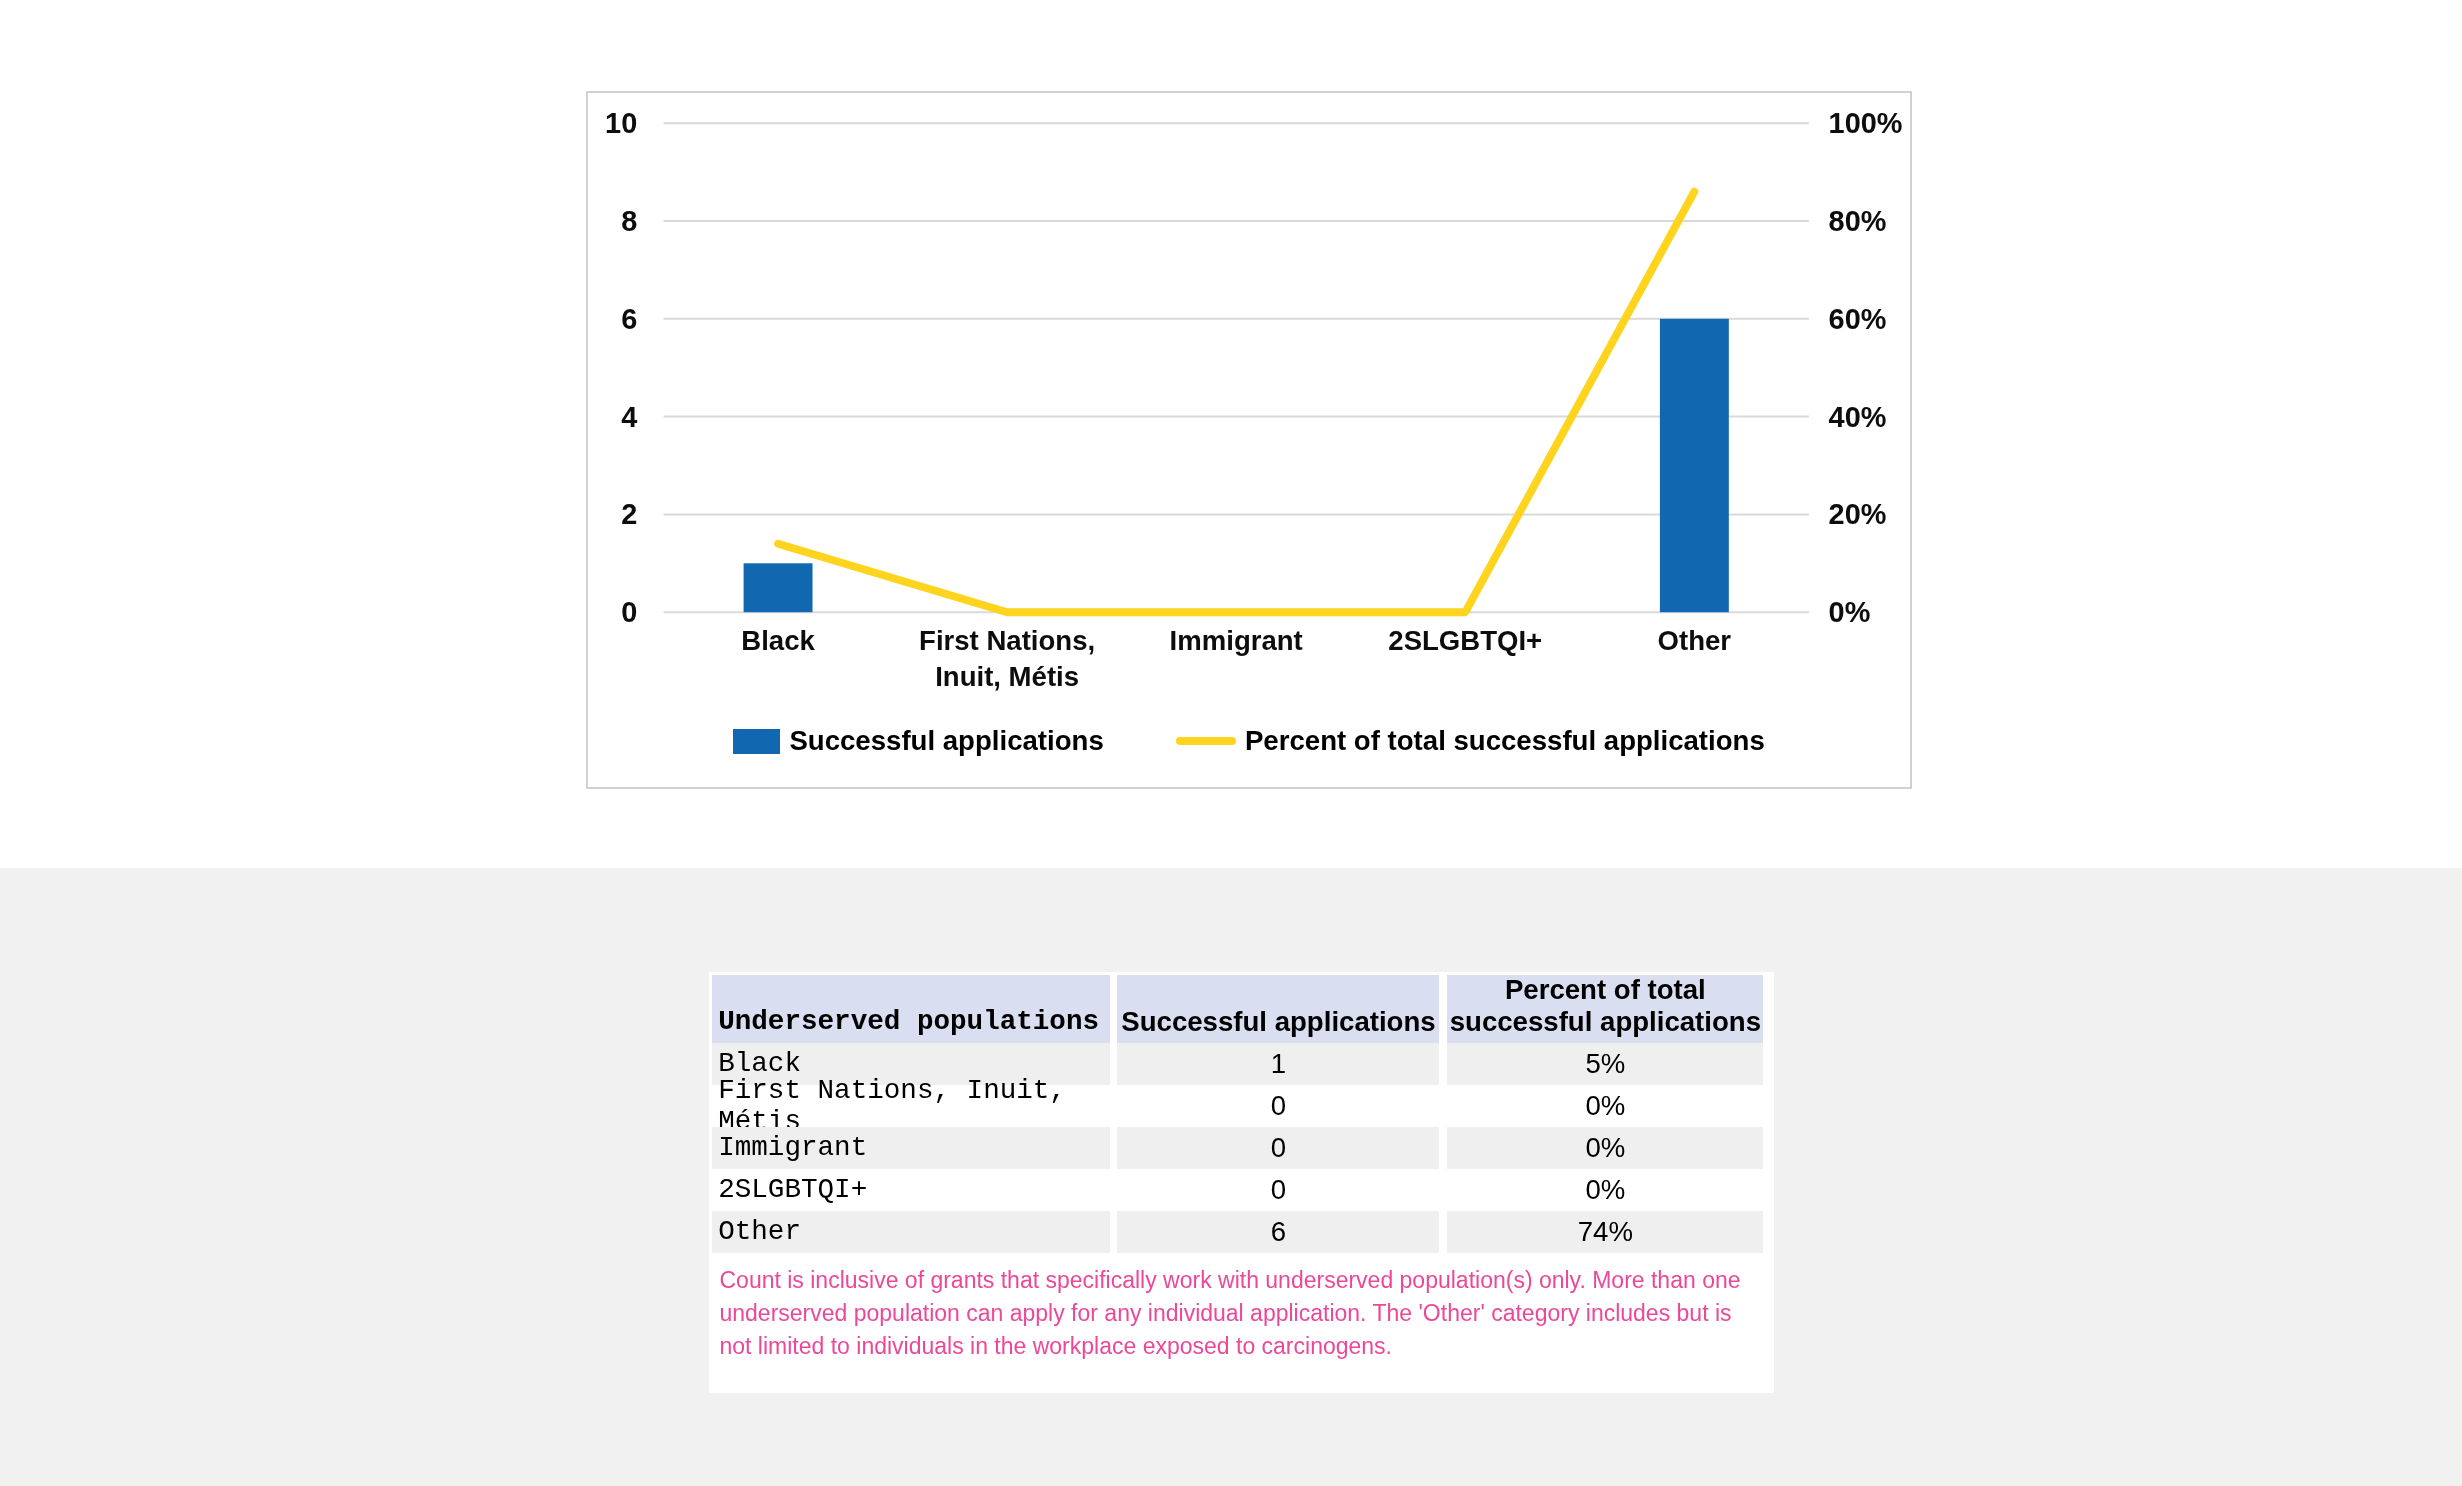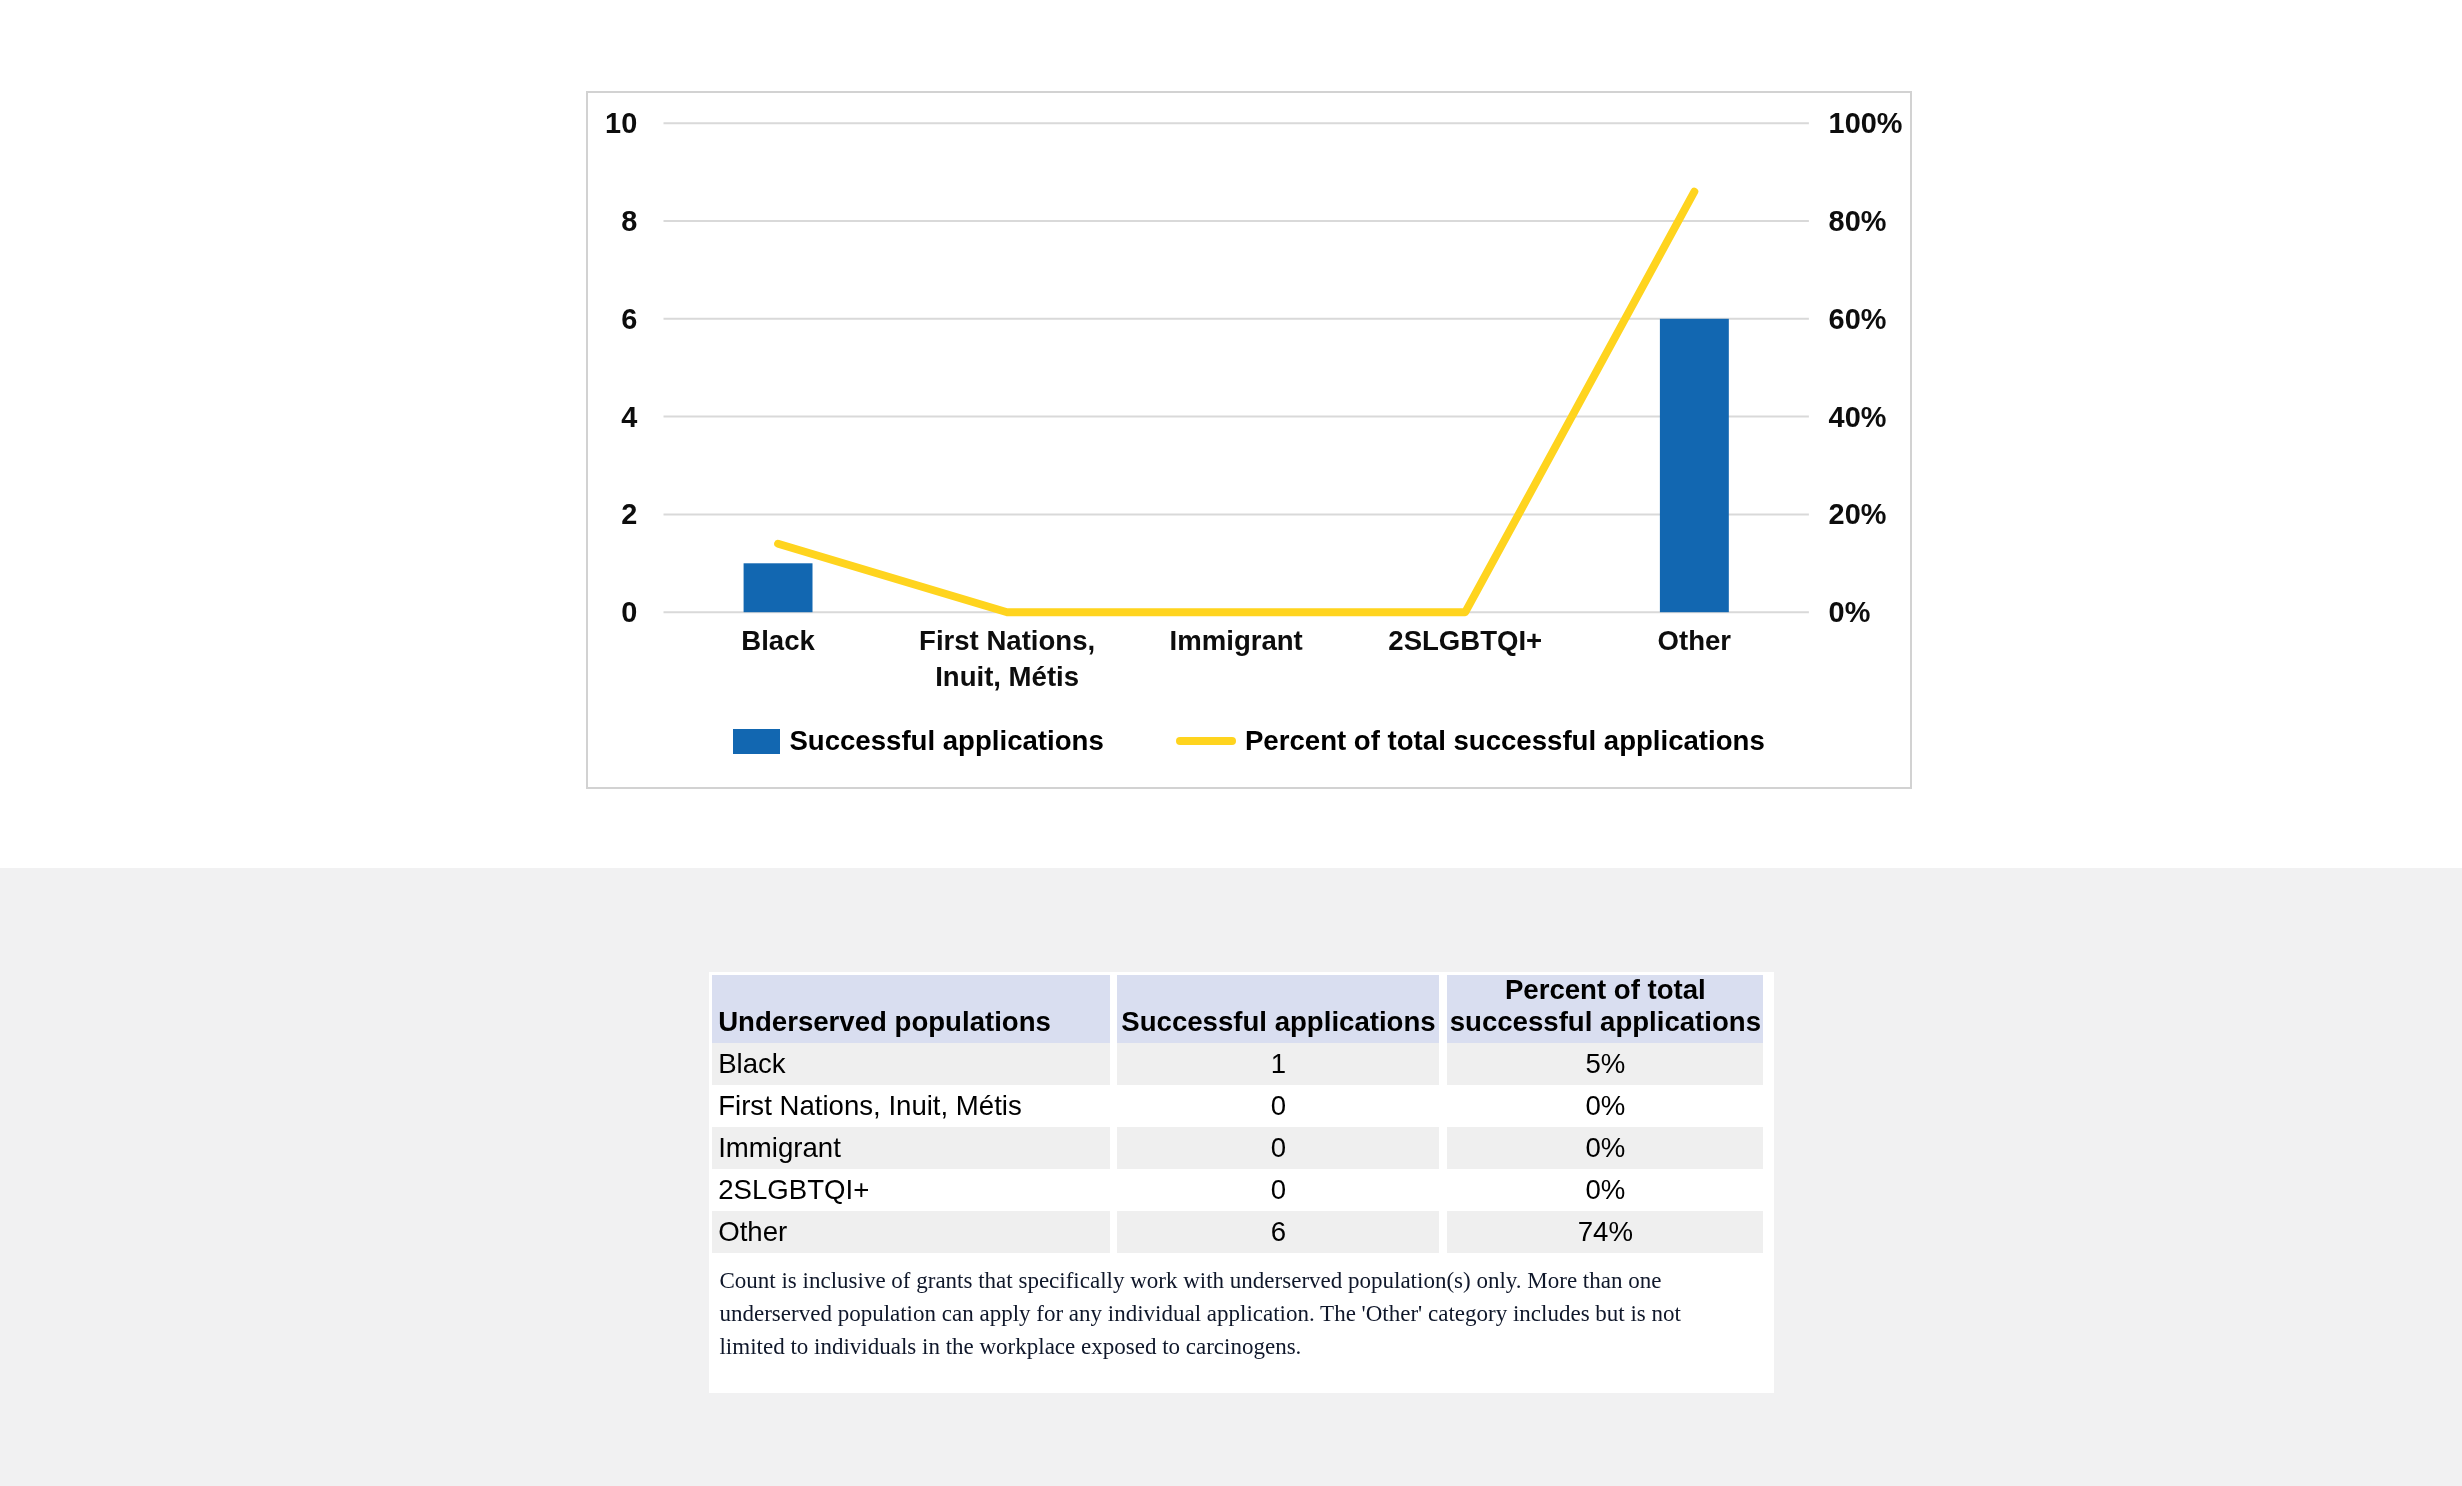--- a/index.html
+++ b/index.html
@@ -33,28 +33,28 @@
     background:#ffffff;box-sizing:border-box;padding:2.6px 2.6px 0 2.6px;
   }
   .tgrid{
     display:grid;
     grid-template-columns:398px 322px 316px;
     grid-template-rows:68px repeat(5,42px);
     column-gap:7.9px;
   }
   .cell{display:flex;align-items:center;font-size:27.6px;box-sizing:border-box;}
   .th{background:#d9def0;font-weight:bold;align-items:flex-end;padding-bottom:5.3px;line-height:31.5px;}
-  .c1{justify-content:flex-start;text-align:left;padding-left:6.6px;}
+  .c1{justify-content:flex-start;text-align:left;padding-left:6.6px;font-family:Liberation Mono, monospace;}
   .c2{justify-content:center;text-align:center;}
   .c3{justify-content:center;text-align:center;}
   .r-odd{background:#efefef;}
   .r-even{background:#ffffff;}
   .footnote{
     margin-top:11.8px;padding:0 7.9px;max-width:1024px;
-    font-size:23px;line-height:33px;color:#0f172a;text-align:left;font-family:Liberation Serif, serif;
+    font-size:23px;line-height:33px;color:#ec4899;text-align:left;
   }
 </style>
 </head>
 <body>
 
 <div class="gray-band"></div>
 
 <div class="chart-card">
   <svg id="chart-svg" width="1322" height="617" viewBox="0 0 2014 940" xmlns="http://www.w3.org/2000/svg">
       <line x1="115" y1="791" x2="1860" y2="791" stroke="#d9d9d9" stroke-width="3"></line>

